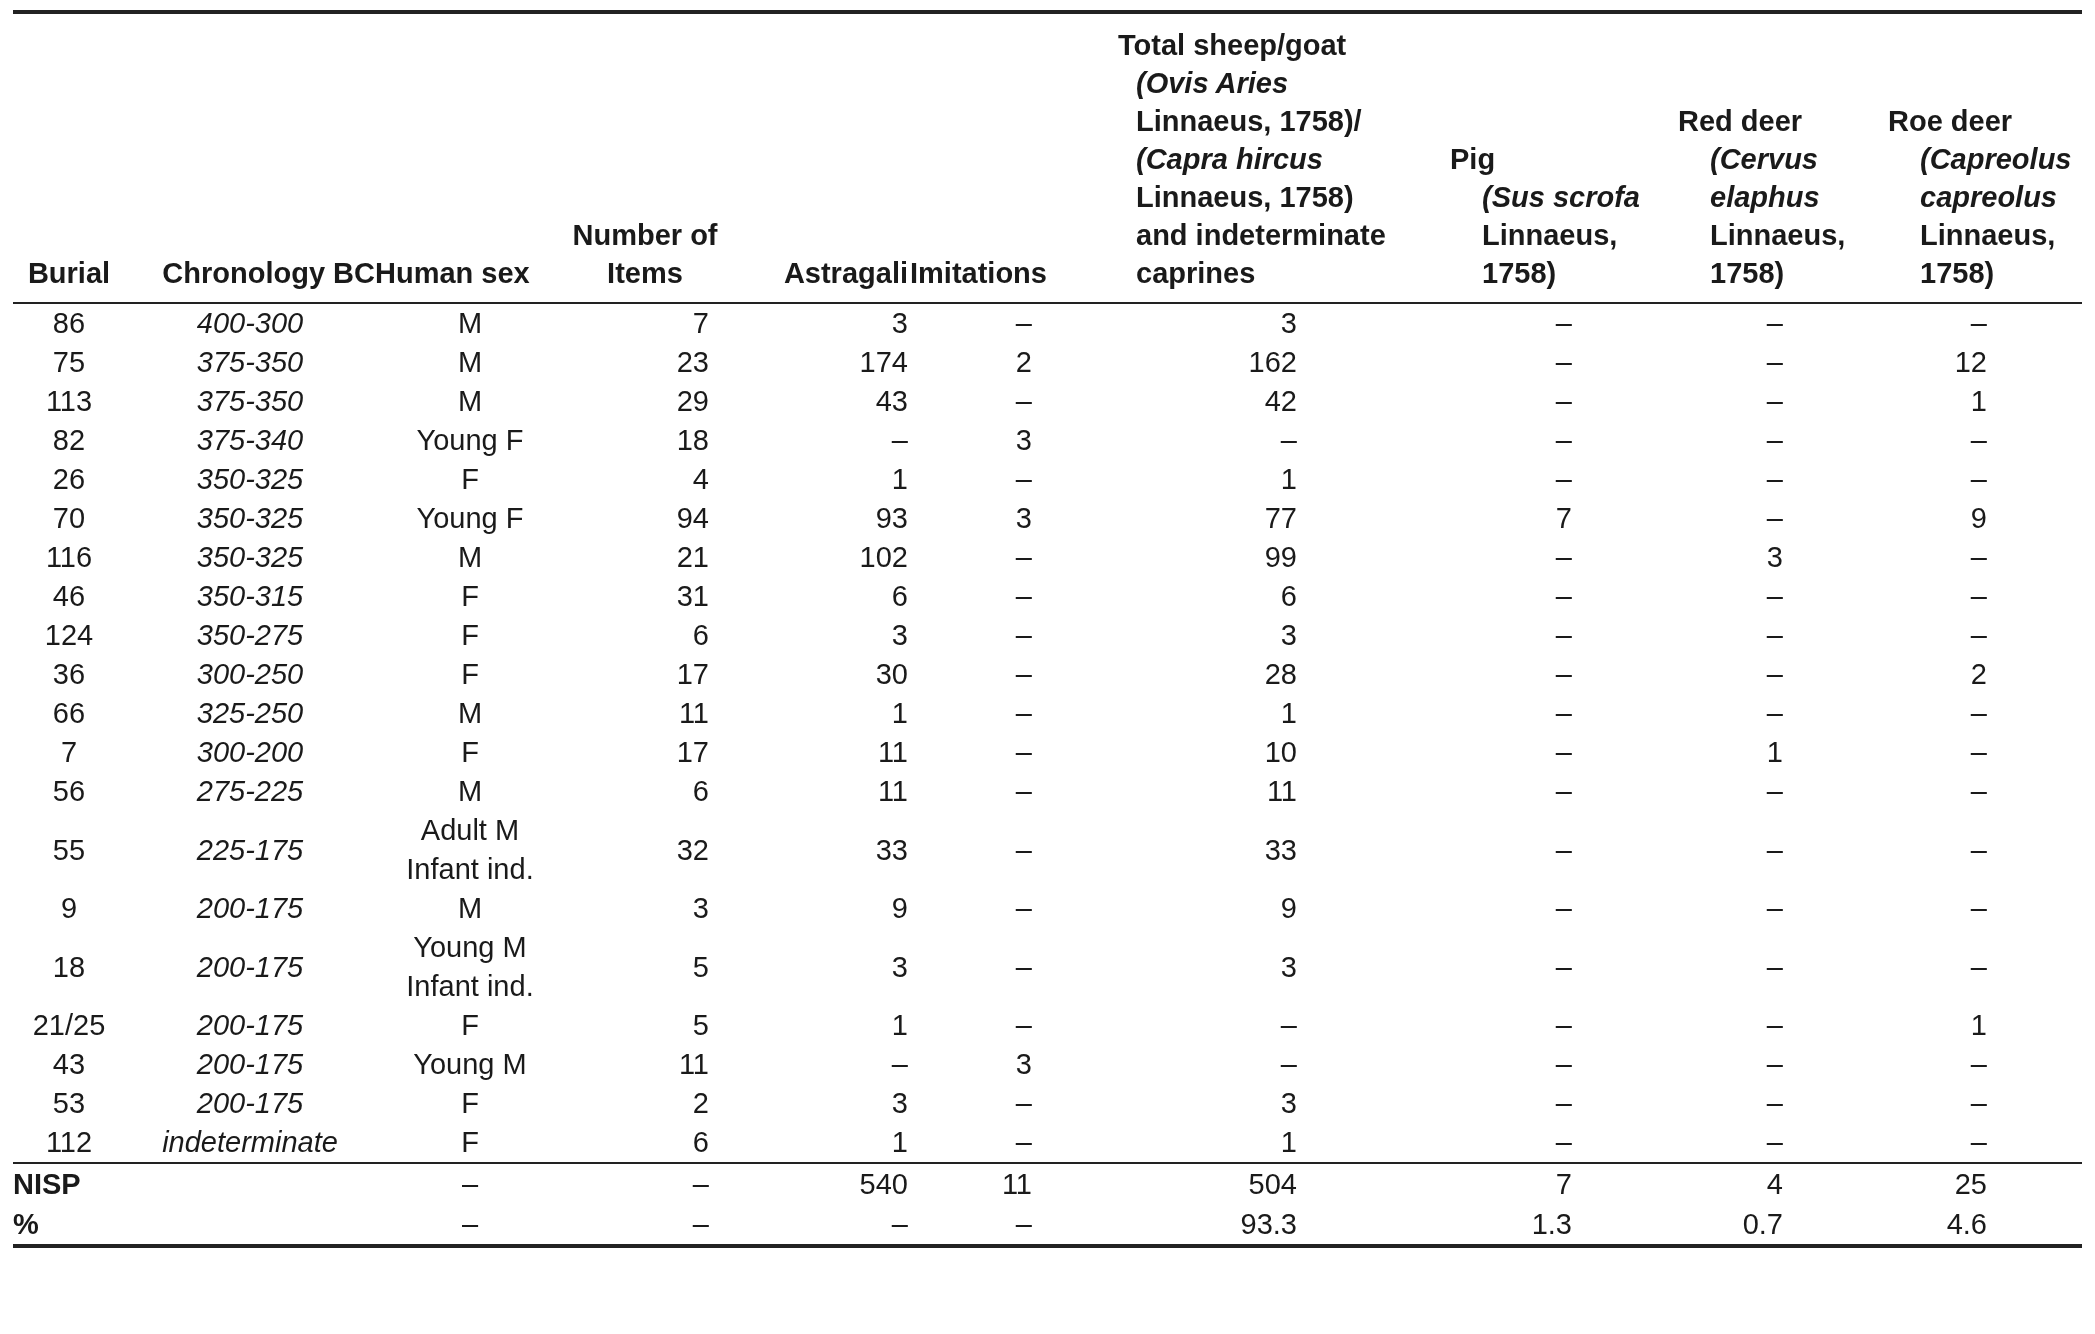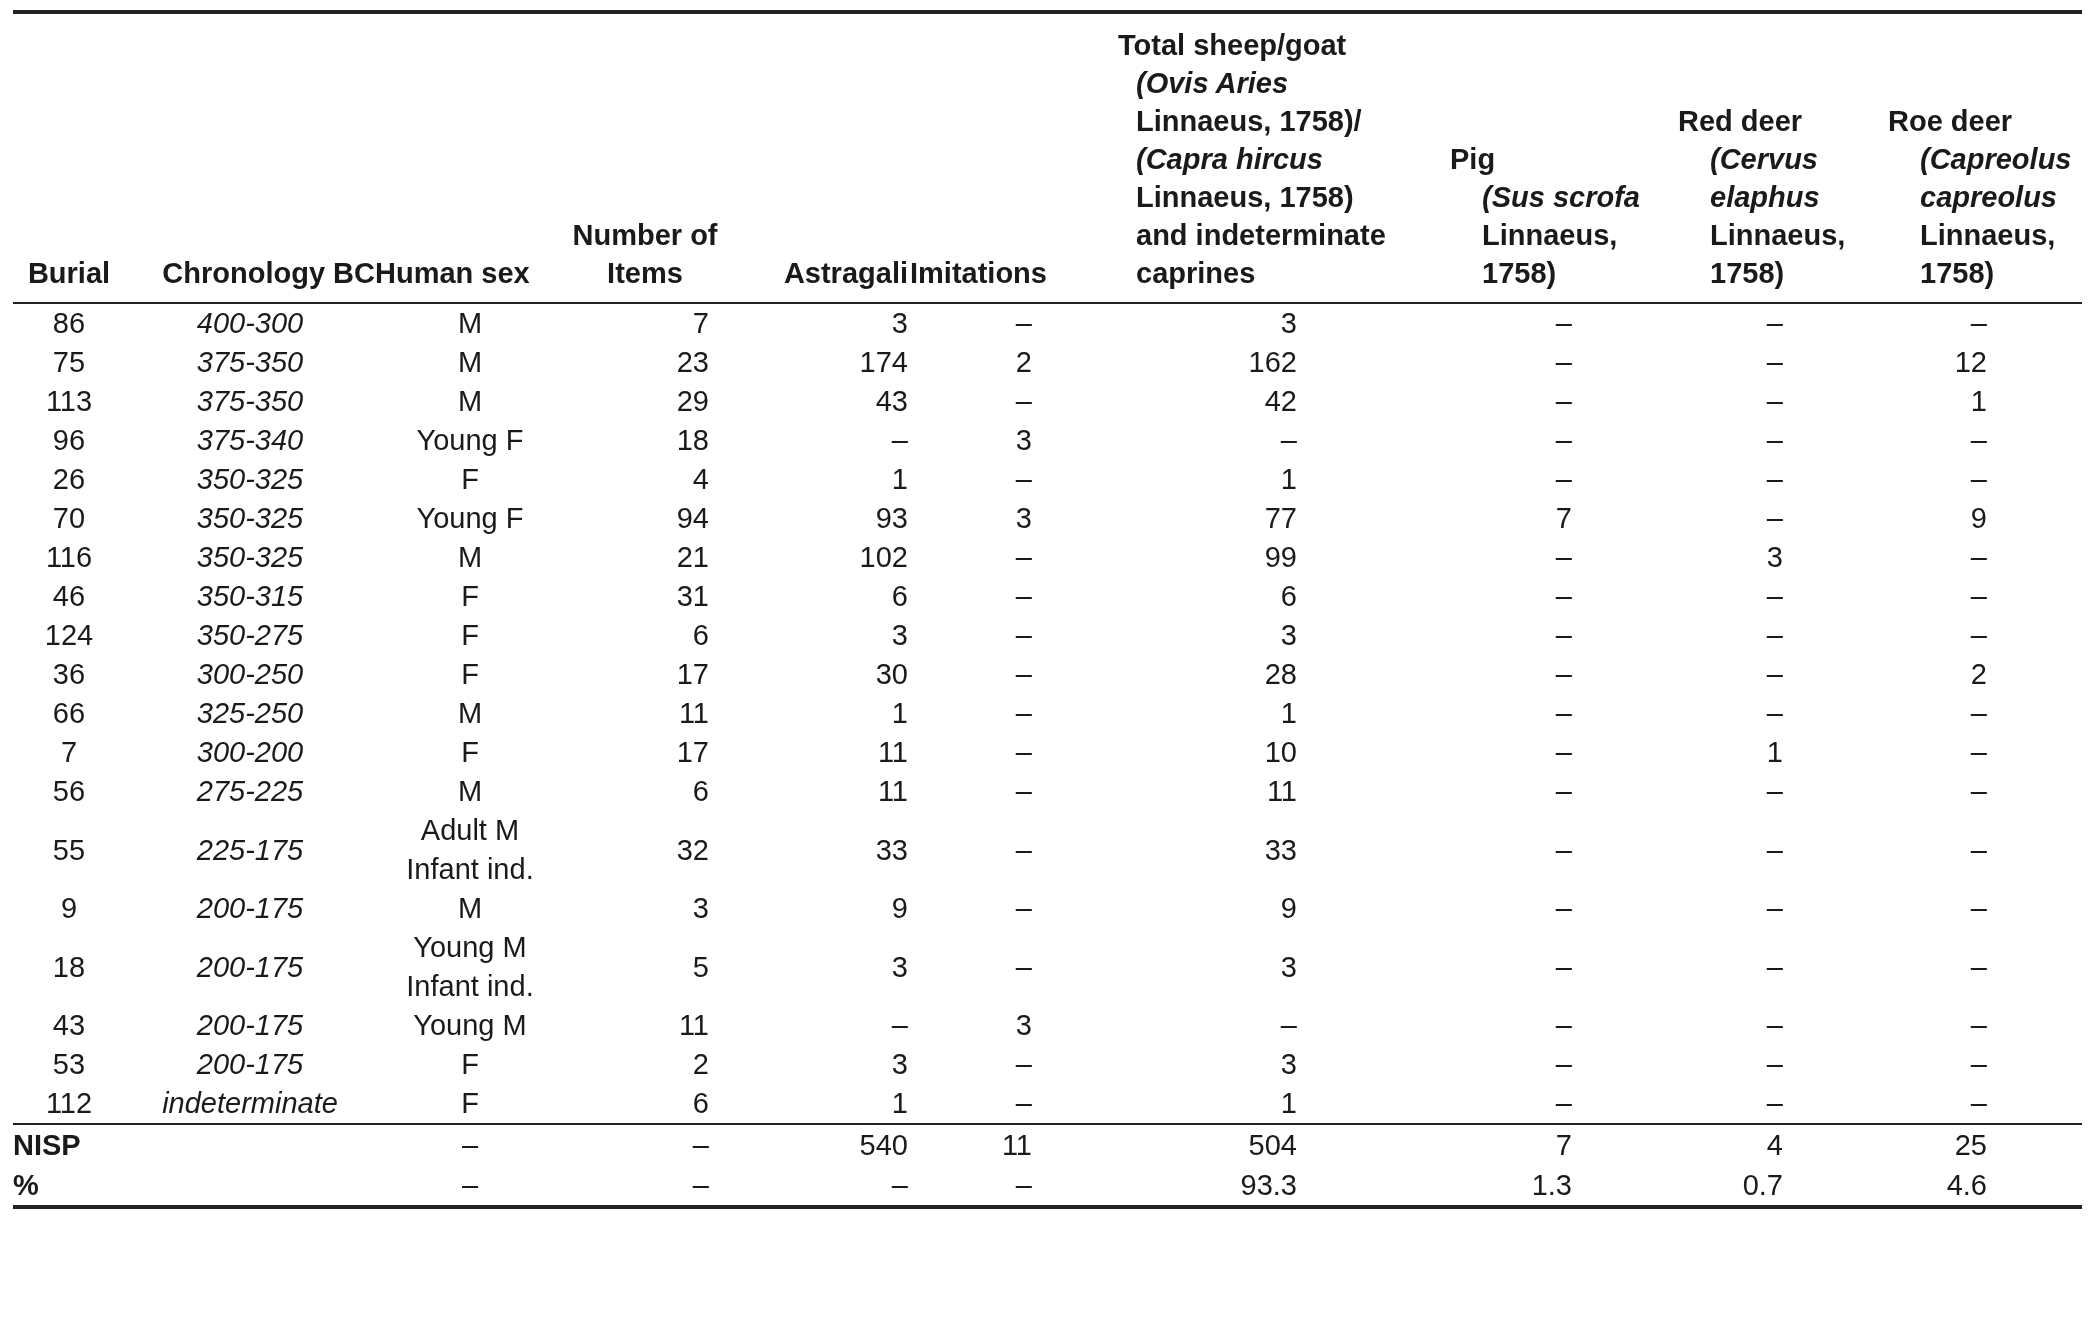--- a/index.html
+++ b/index.html
@@ -206,21 +206,21 @@
           <td class="col-human_sex">M</td>
           <td class="col-items">29</td>
           <td class="col-astragali">43</td>
           <td class="col-imitations">–</td>
           <td class="col-sheep_goat">42</td>
           <td class="col-pig">–</td>
           <td class="col-red_deer">–</td>
           <td class="col-roe_deer">1</td>
         </tr>
         <tr>
-          <td class="col-burial">96</td>
+          <td class="col-burial">82</td>
           <td class="col-chronology">375-340</td>
           <td class="col-human_sex">Young F</td>
           <td class="col-items">18</td>
           <td class="col-astragali">–</td>
           <td class="col-imitations">3</td>
           <td class="col-sheep_goat">–</td>
           <td class="col-pig">–</td>
           <td class="col-red_deer">–</td>
           <td class="col-roe_deer">–</td>
         </tr>
@@ -362,20 +362,32 @@
           <td class="col-chronology">200-175</td>
           <td class="col-human_sex">Young M
 Infant ind.</td>
           <td class="col-items">5</td>
           <td class="col-astragali">3</td>
           <td class="col-imitations">–</td>
           <td class="col-sheep_goat">3</td>
           <td class="col-pig">–</td>
           <td class="col-red_deer">–</td>
           <td class="col-roe_deer">–</td>
+        </tr>
+        <tr>
+          <td class="col-burial">21/25</td>
+          <td class="col-chronology">200-175</td>
+          <td class="col-human_sex">F</td>
+          <td class="col-items">5</td>
+          <td class="col-astragali">1</td>
+          <td class="col-imitations">–</td>
+          <td class="col-sheep_goat">–</td>
+          <td class="col-pig">–</td>
+          <td class="col-red_deer">–</td>
+          <td class="col-roe_deer">1</td>
         </tr>
         <tr>
           <td class="col-burial">43</td>
           <td class="col-chronology">200-175</td>
           <td class="col-human_sex">Young M</td>
           <td class="col-items">11</td>
           <td class="col-astragali">–</td>
           <td class="col-imitations">3</td>
           <td class="col-sheep_goat">–</td>
           <td class="col-pig">–</td>

